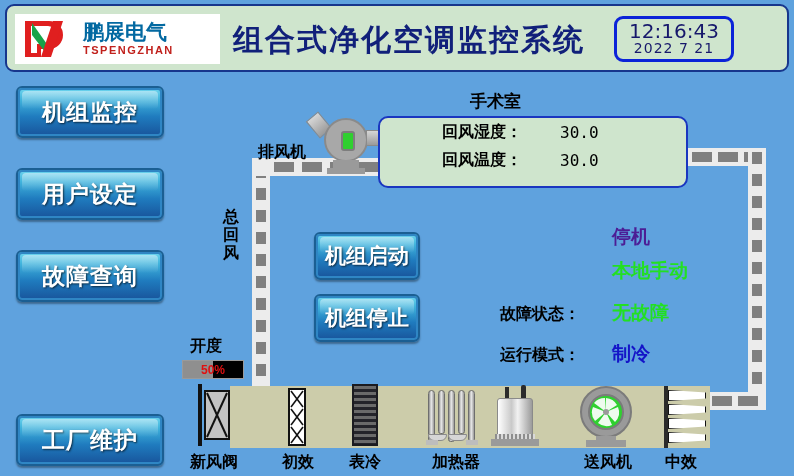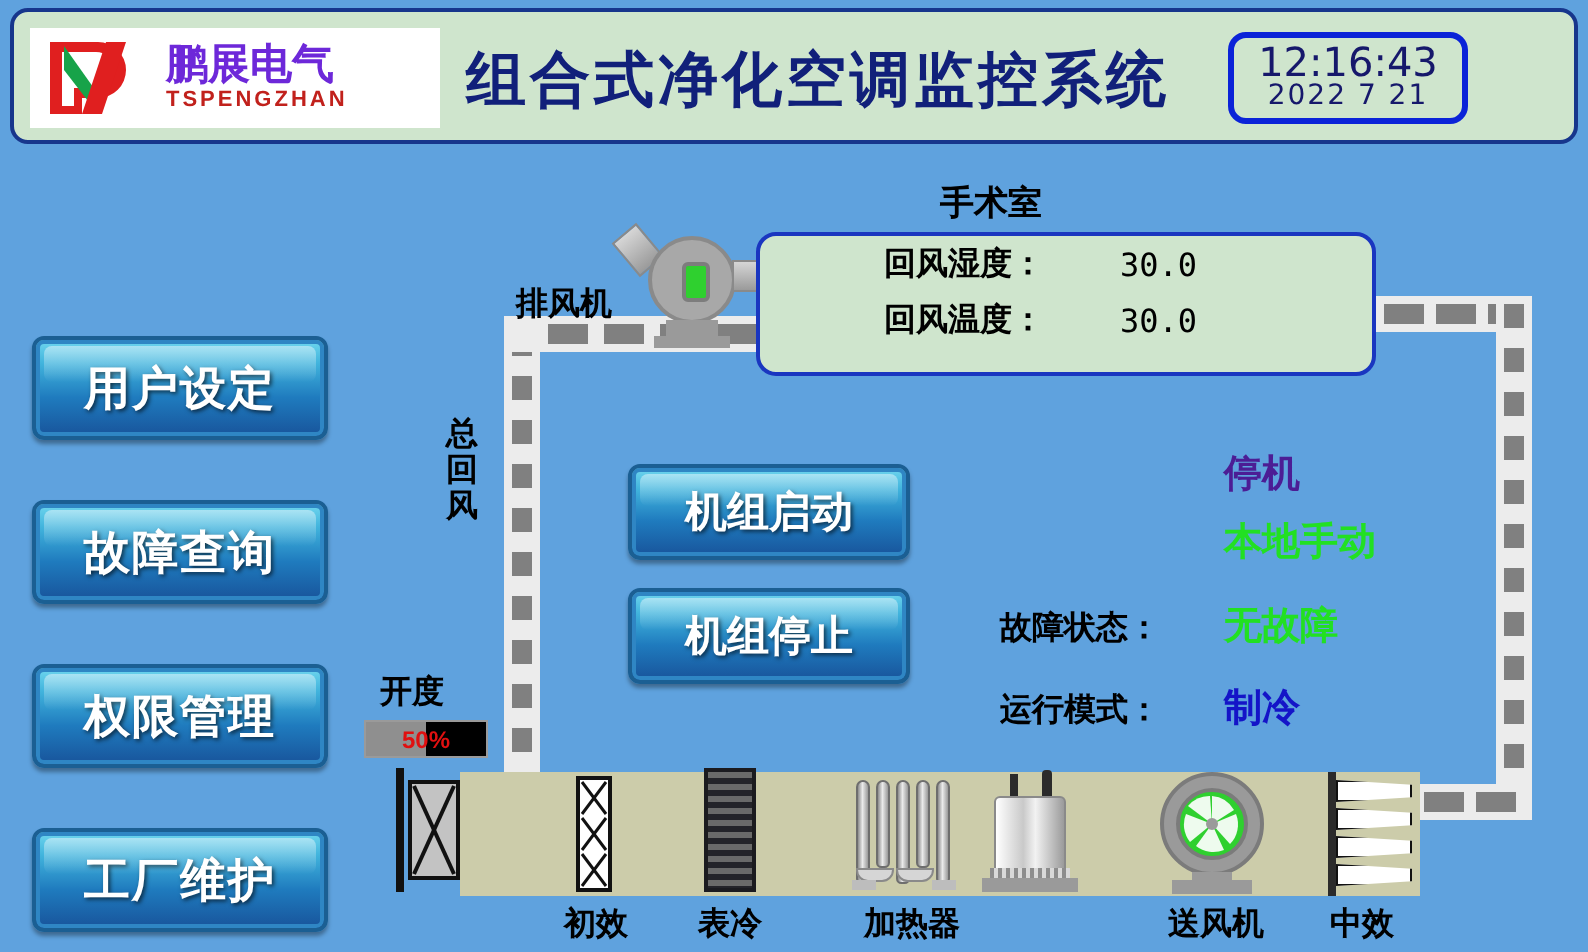--- a/index.html
+++ b/index.html
@@ -28,21 +28,21 @@
     position: absolute; left: 8px; top: 8px;
     width: 205px; height: 50px;
     background: #ffffff;
     display: flex; align-items: center;
   }
   #logo-mark {
     position: relative; width: 62px; height: 44px; margin-left: 4px; flex: none;
   }
   #logo-text { margin-left: 2px; line-height: 1; }
   #logo-cn {
-    font-size: 21px; font-weight: bold; color: #6d28d9; letter-spacing: 0px;
+    font-size: 21px; font-weight: bold; color: #0369a1; letter-spacing: 0px;
     font-family: "DejaVu Sans", sans-serif;
   }
   #logo-en {
     font-size: 11px; font-weight: bold; color: #c1211c; letter-spacing: 1.5px;
     margin-top: 2px; font-family: "Liberation Sans", sans-serif;
   }
   #sys-title {
     position: absolute; left: 222px; top: 12px;
     width: 360px; height: 44px;
     display: flex; align-items: center; justify-content: center;
@@ -81,21 +81,21 @@
   .navbtn::after {
     content: ""; position: absolute; left: 4px; right: 4px; top: 3px; height: 18px;
     border-radius: 4px;
     background: linear-gradient(180deg, rgba(255,255,255,.45), rgba(255,255,255,0));
     pointer-events: none;
   }
 
   
   .actbtn {
     position: absolute;
-    width: 141px; height: 48px;
+    width: 106px; height: 48px;
     border-radius: 6px;
     border: 2px solid #1b5f93;
     background:
       linear-gradient(180deg,#6fd6ee 0%, #41b4dd 24%, #1f7bbe 60%, #18549b 100%);
     box-shadow: inset 0 0 0 2px #2f86c4, 0 2px 2px rgba(0,0,0,.35);
     display: flex; align-items: center; justify-content: center;
     color: #ffffff; font-size: 21px; font-weight: bold;
     text-shadow: 1px 1px 2px rgba(0,0,0,.65);
     font-family: "DejaVu Sans", sans-serif;
     cursor: pointer;
@@ -260,28 +260,28 @@
     </div>
 
     <div id="sys-title">组合式净化空调监控系统</div>
 
     <div id="clock">
       <div class="t">12:16:43</div>
       <div class="d">2022    7  21</div>
     </div>
   </div>
 
+  <div class="navbtn" style="top:86px">
+      <span>机组监控</span>
+    </div>
   <div class="navbtn" style="top:168px">
       <span>用户设定</span>
     </div>
   <div class="navbtn" style="top:250px">
       <span>故障查询</span>
-    </div>
-  <div class="navbtn" style="top:332px">
-      <span>权限管理</span>
     </div>
   <div class="navbtn" style="top:414px">
       <span>工厂维护</span>
     </div>
 
   <div class="duct" style="left:252px; top:158px; width:18px; height:236px;">
     <div class="dash" style="left:4px; top:8px;   width:10px; height:12px;"></div>
     <div class="dash" style="left:4px; top:30px;  width:10px; height:12px;"></div>
     <div class="dash" style="left:4px; top:52px;  width:10px; height:12px;"></div>
     <div class="dash" style="left:4px; top:74px;  width:10px; height:12px;"></div>
@@ -377,20 +377,21 @@
 
   <div>
     <div class="damper-post" style="left:198px; top:384px; width:4px; height:62px;"></div>
     <div class="damper-body" style="left:204px; top:390px; width:26px; height:50px;">
       <svg width="22" height="46" style="position:absolute;left:0;top:0;">
         <line x1="1" y1="1" x2="21" y2="45" stroke="#111" stroke-width="2"></line>
         <line x1="21" y1="1" x2="1" y2="45" stroke="#111" stroke-width="2"></line>
       </svg>
     </div>
   </div>
+  <div class="comp-label" style="left:178px; width:72px;">新风阀</div>
 
   <div class="filter-body" style="left:288px; top:388px; width:18px; height:58px;">
     <svg width="14" height="54" style="position:absolute;left:0;top:0;">
       <line x1="1" y1="1" x2="13" y2="17" stroke="#111" stroke-width="1.5"></line>
       <line x1="13" y1="1" x2="1" y2="17" stroke="#111" stroke-width="1.5"></line>
       <line x1="1" y1="19" x2="13" y2="35" stroke="#111" stroke-width="1.5"></line>
       <line x1="13" y1="19" x2="1" y2="35" stroke="#111" stroke-width="1.5"></line>
       <line x1="1" y1="37" x2="13" y2="53" stroke="#111" stroke-width="1.5"></line>
       <line x1="13" y1="37" x2="1" y2="53" stroke="#111" stroke-width="1.5"></line>
     </svg>

